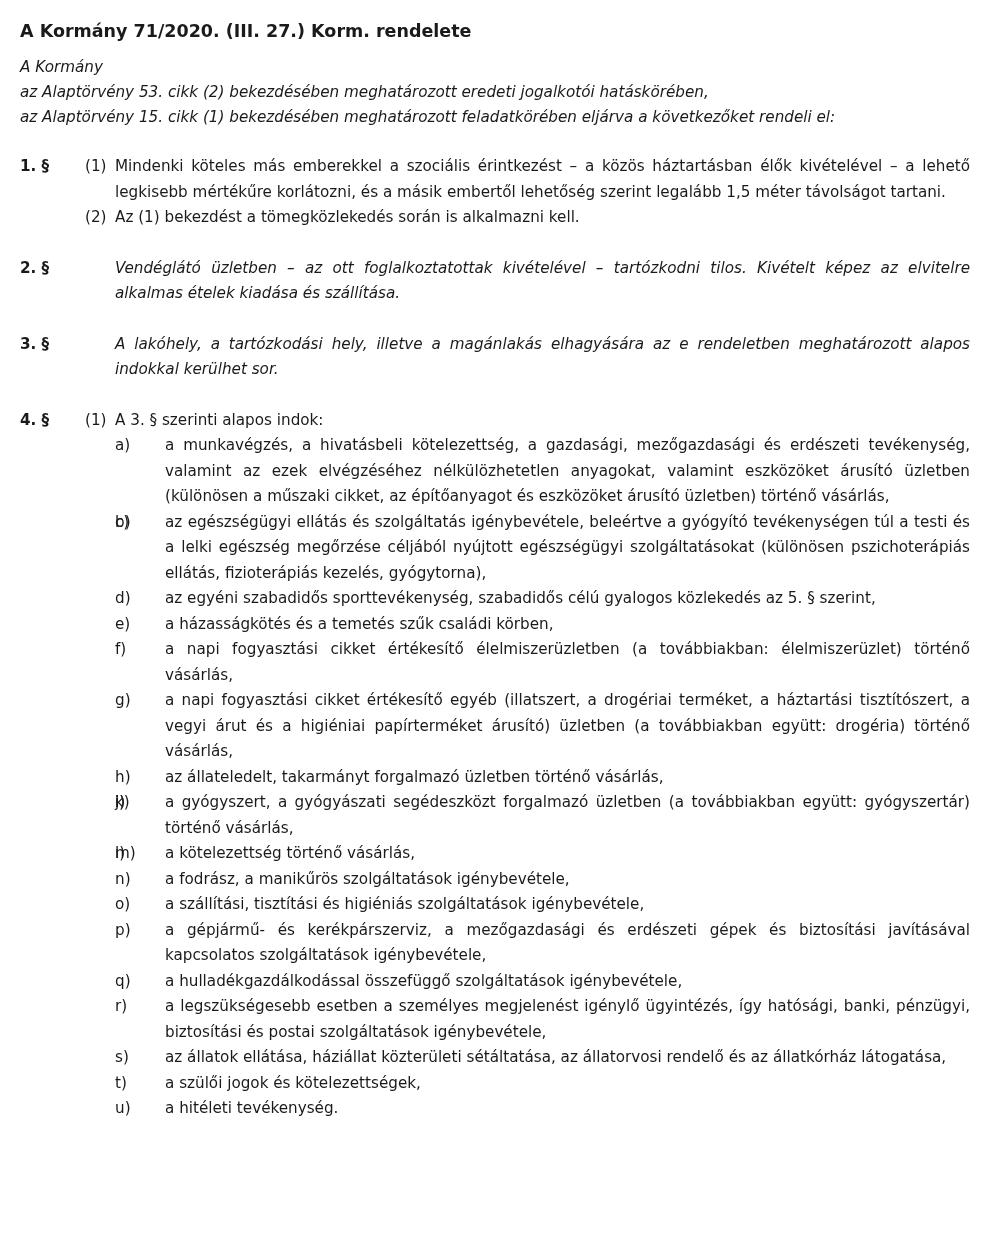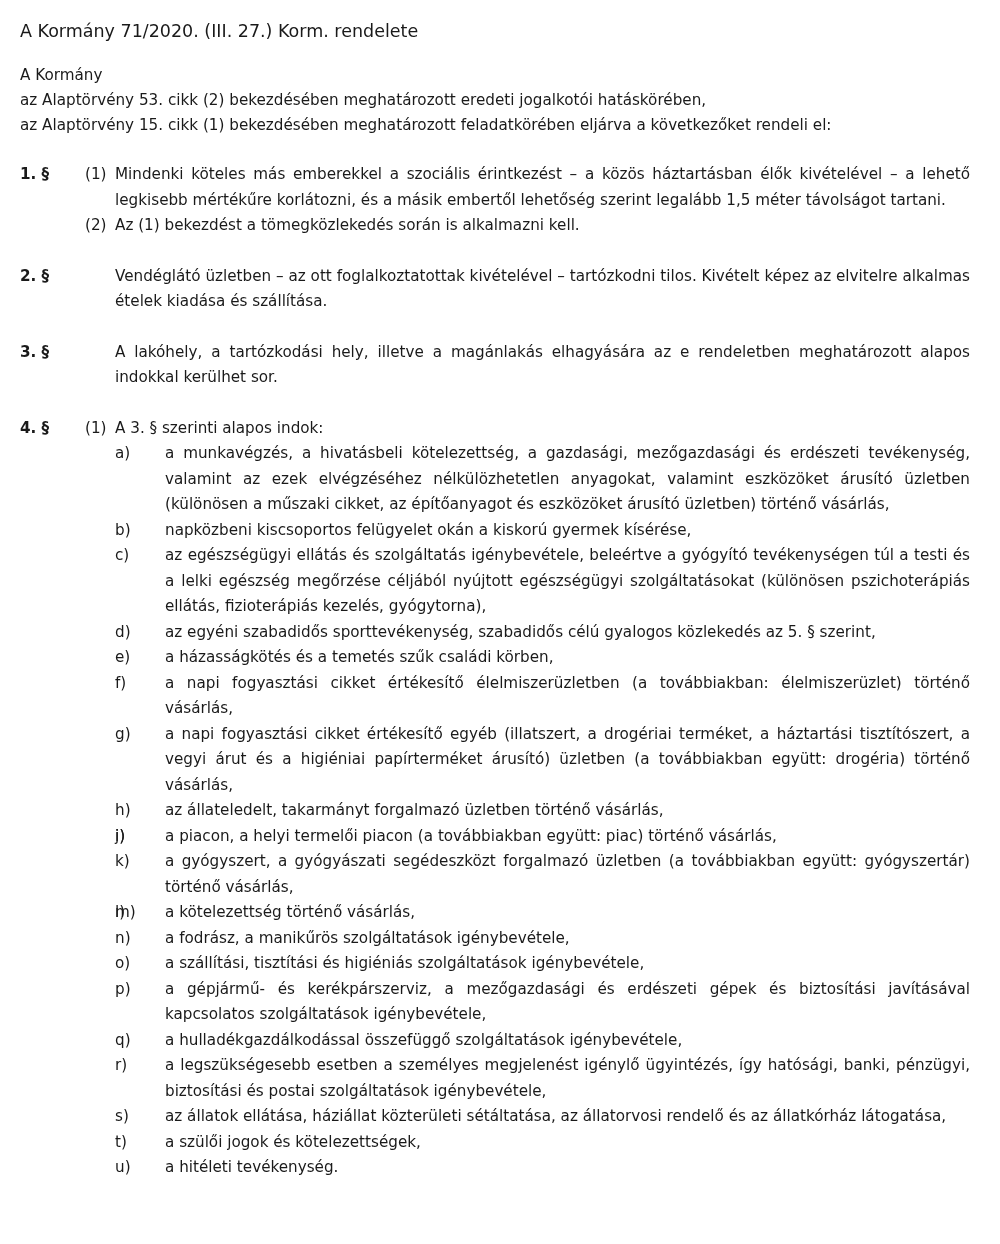--- a/index.html
+++ b/index.html
@@ -4,28 +4,28 @@
 <style>
   html, body { margin: 0; padding: 0; background: #ffffff; }
   body {
     width: 1000px; height: 1244px; overflow: hidden;
     font-family: "DejaVu Sans", sans-serif;
     color: #1a1a1a;
     font-size: 15.2px;
     position: relative;
   }
   .page { position: absolute; left: 20px; top: 18px; width: 950px; }
-  .title { font-weight: normal; font-size: 17.5px; line-height: 27px; margin: 0; }
-  .preamble { margin-top: 18px; line-height: 25px; }
+  .title { font-weight: bold; font-size: 17.5px; line-height: 27px; margin: 0; }
+  .preamble { margin-top: 10px; line-height: 25px; font-style: italic; }
   .line { white-space: nowrap; }
   .section { position: relative; margin-top: 25px; line-height: 25.5px; }
   .sec-num { position: absolute; left: 0; top: 0; font-weight: bold; }
   .para { position: relative; padding-left: 95px; text-align: justify; }
   .para-num { position: absolute; left: 65px; top: 0; }
-  .body-only { padding-left: 95px; text-align: justify; }
+  .body-only { padding-left: 95px; text-align: justify; font-style: italic; }
   .items { margin-left: 95px; }
   .item { position: relative; padding-left: 50px; text-align: justify; }
   .item-letter { position: absolute; left: 0; top: 0; }
 </style>
 </head>
 <body>
 
 <div class="page">
   <h1 class="title">
     <div>A Kormány 71/2020. (III. 27.) Korm. rendelete</div>
@@ -60,29 +60,29 @@
   </div>
 
   <div class="section">
     <span class="sec-num">4. §</span>
     <div class="para">
       <span class="para-num">(1)</span>
       <span>A 3. § szerinti alapos indok:</span>
     </div>
     <div class="items" id="items-list">
         <div class="item"><span class="item-letter">a)</span><span>a munkavégzés, a hivatásbeli kötelezettség, a gazdasági, mezőgazdasági és erdészeti tevékenység, valamint az ezek elvégzéséhez nélkülözhetetlen anyagokat, valamint eszközöket árusító üzletben (különösen a műszaki cikket, az építőanyagot és eszközöket árusító üzletben) történő vásárlás,</span></div>
-        <div class="item"><span class="item-letter">b)</span><span>napközbeni kiscsoportos felügyelet okán a kiskorú gyermek kísérése,</span></div>
+        <div class="item"><span class="item-letter">b)</span></div>
         <div class="item"><span class="item-letter">c)</span><span>az egészségügyi ellátás és szolgáltatás igénybevétele, beleértve a gyógyító tevékenységen túl a testi és a lelki egészség megőrzése céljából nyújtott egészségügyi szolgáltatásokat (különösen pszichoterápiás ellátás, fizioterápiás kezelés, gyógytorna),</span></div>
         <div class="item"><span class="item-letter">d)</span><span>az egyéni szabadidős sporttevékenység, szabadidős célú gyalogos közlekedés az 5. § szerint,</span></div>
         <div class="item"><span class="item-letter">e)</span><span>a házasságkötés és a temetés szűk családi körben,</span></div>
         <div class="item"><span class="item-letter">f)</span><span>a napi fogyasztási cikket értékesítő élelmiszerüzletben (a továbbiakban: élelmiszerüzlet) történő vásárlás,</span></div>
         <div class="item"><span class="item-letter">g)</span><span>a napi fogyasztási cikket értékesítő egyéb (illatszert, a drogériai terméket, a háztartási tisztítószert, a vegyi árut és a higiéniai papírterméket árusító) üzletben (a továbbiakban együtt: drogéria) történő vásárlás,</span></div>
         <div class="item"><span class="item-letter">h)</span><span>az állateledelt, takarmányt forgalmazó üzletben történő vásárlás,</span></div>
         <div class="item"><span class="item-letter">i)</span></div>
-        <div class="item"><span class="item-letter">j)</span><span>a piacon, a helyi termelői piacon (a továbbiakban együtt: piac) történő vásárlás,</span></div>
+        <div class="item"><span class="item-letter">j)</span></div>
         <div class="item"><span class="item-letter">k)</span><span>a gyógyszert, a gyógyászati segédeszközt forgalmazó üzletben (a továbbiakban együtt: gyógyszertár) történő vásárlás,</span></div>
         <div class="item"><span class="item-letter">l)</span></div>
         <div class="item"><span class="item-letter">m)</span><span>a kötelezettség történő vásárlás,</span></div>
         <div class="item"><span class="item-letter">n)</span><span>a fodrász, a manikűrös szolgáltatások igénybevétele,</span></div>
         <div class="item"><span class="item-letter">o)</span><span>a szállítási, tisztítási és higiéniás szolgáltatások igénybevétele,</span></div>
         <div class="item"><span class="item-letter">p)</span><span>a gépjármű- és kerékpárszerviz, a mezőgazdasági és erdészeti gépek és biztosítási javításával kapcsolatos szolgáltatások igénybevétele,</span></div>
         <div class="item"><span class="item-letter">q)</span><span>a hulladékgazdálkodással összefüggő szolgáltatások igénybevétele,</span></div>
         <div class="item"><span class="item-letter">r)</span><span>a legszükségesebb esetben a személyes megjelenést igénylő ügyintézés, így hatósági, banki, pénzügyi, biztosítási és postai szolgáltatások igénybevétele,</span></div>
         <div class="item"><span class="item-letter">s)</span><span>az állatok ellátása, háziállat közterületi sétáltatása, az állatorvosi rendelő és az állatkórház látogatása,</span></div>
         <div class="item"><span class="item-letter">t)</span><span>a szülői jogok és kötelezettségek,</span></div>

